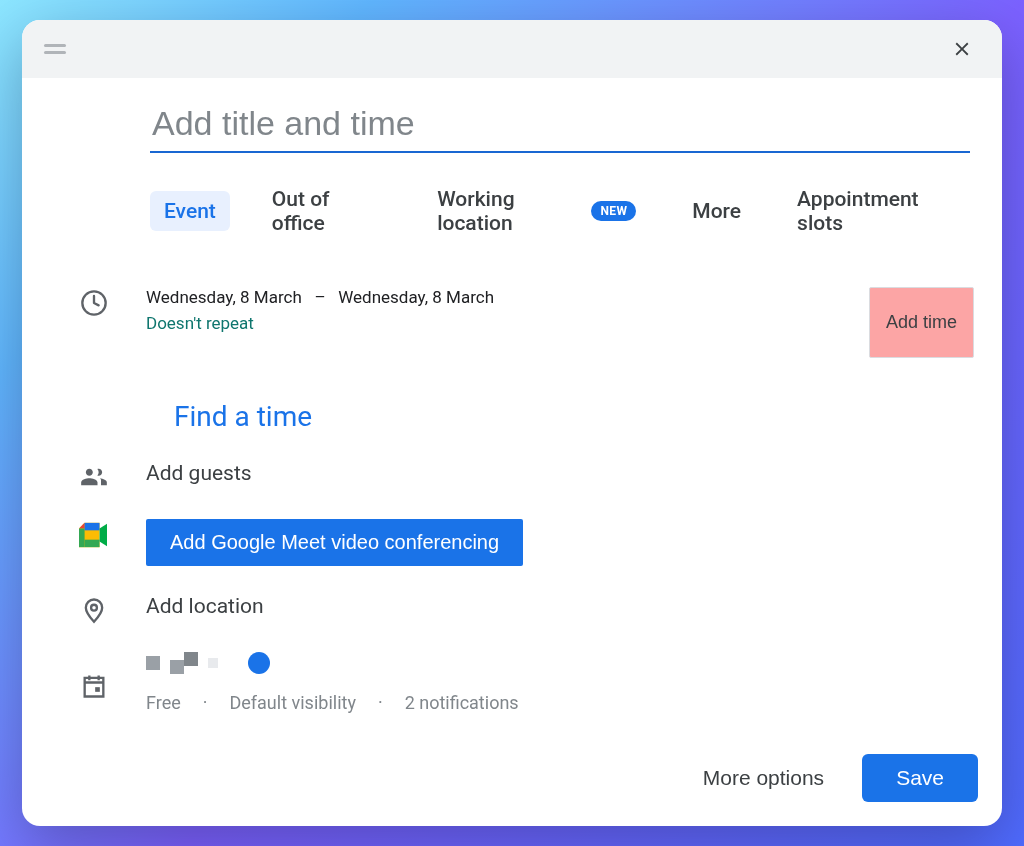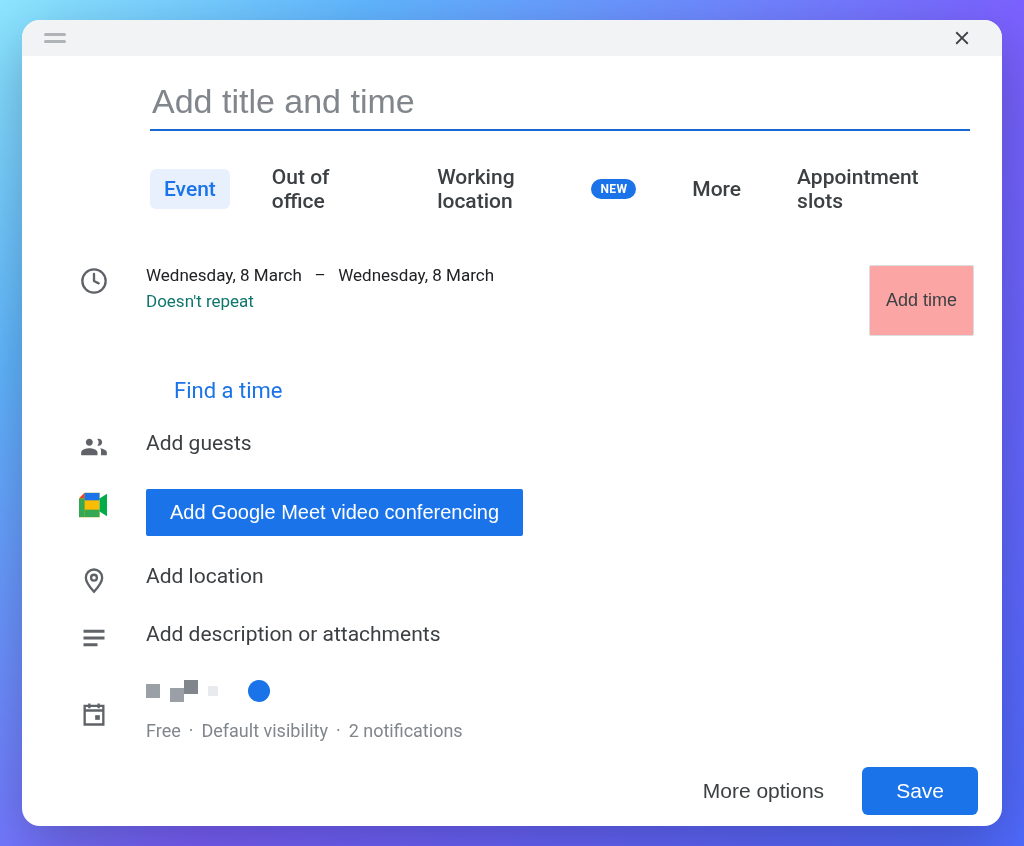--- a/index.html
+++ b/index.html
@@ -139,41 +139,41 @@
     background: #fca5a5;
     color: #3c4043;
     font-size: 18px;
     padding: 24px 16px;
     border-radius: 2px;
     cursor: pointer;
   }
 
   .link {
     color: #1a73e8;
-    font-size: 22px;
+    font-size: 28px;
     cursor: pointer;
     margin-top: 22px;
     display: inline-block;
   }
   .link-row { margin-left: 68px; margin-top: -8px; margin-bottom: 28px; }
 
   .placeholder-text { color: #80868b; }
 
   .meet-btn {
     background: #1a73e8;
     color: #fff;
     font-size: 20px;
     font-weight: 500;
     border: none;
     border-radius: 2px;
     padding: 12px 24px;
     cursor: pointer;
   }
 
-  .status-line { color: #80868b; font-size: 18px; margin-top: 18px; display:flex; align-items:center; gap:8px; flex-wrap:wrap;}
+  .status-line { color: #80868b; font-size: 18px; margin-top: 18px; display:flex; align-items:center; gap:22px; flex-wrap:wrap;}
   .dot-sep { color:#80868b; }
 
   .pixel-strip {
     display:flex; align-items:center; gap:10px; margin-bottom:6px;
   }
   .px { background:#9aa0a6; }
   .px.a{width:14px;height:14px;}
   .px.b{width:14px;height:14px;}
   .px.c{width:14px;height:14px; background:#80868b;}
   .px.d{width:10px;height:10px; background:#e8eaed;}
@@ -303,28 +303,20 @@
       <div class="row">
         <div class="ico">
           <svg viewBox="0 0 24 24">
               <path fill="none" stroke="#5f6368" stroke-width="2" d="M12 22s7-7.58 7-12a7 7 0 1 0-14 0c0 4.42 7 12 7 12z"></path>
               <circle cx="12" cy="10" r="2.5" fill="none" stroke="#5f6368" stroke-width="2"></circle>
             </svg>
         </div>
         <div class="body placeholder-text">Add location</div>
       </div>
 
-      <div class="row">
-        <div class="ico">
-          <svg viewBox="0 0 24 24">
-              <path fill="#5f6368" d="M3 5h18v2.5H3zM3 10.75h18v2.5H3zM3 16.5h12V19H3z"></path>
-            </svg>
-        </div>
-        <div class="body placeholder-text">Add description or attachments</div>
-      </div>
 
       <div class="row" style="margin-bottom:8px;">
         <div class="ico" style="padding-top:20px;">
           <svg viewBox="0 0 24 24">
               <path fill="none" stroke="#5f6368" stroke-width="2" d="M4 5h16v16H4zM4 9h16M8 3v4M16 3v4"></path>
               <rect x="13" y="13" width="4" height="4" fill="#5f6368"></rect>
             </svg>
         </div>
         <div class="body">
           <div class="pixel-strip">

